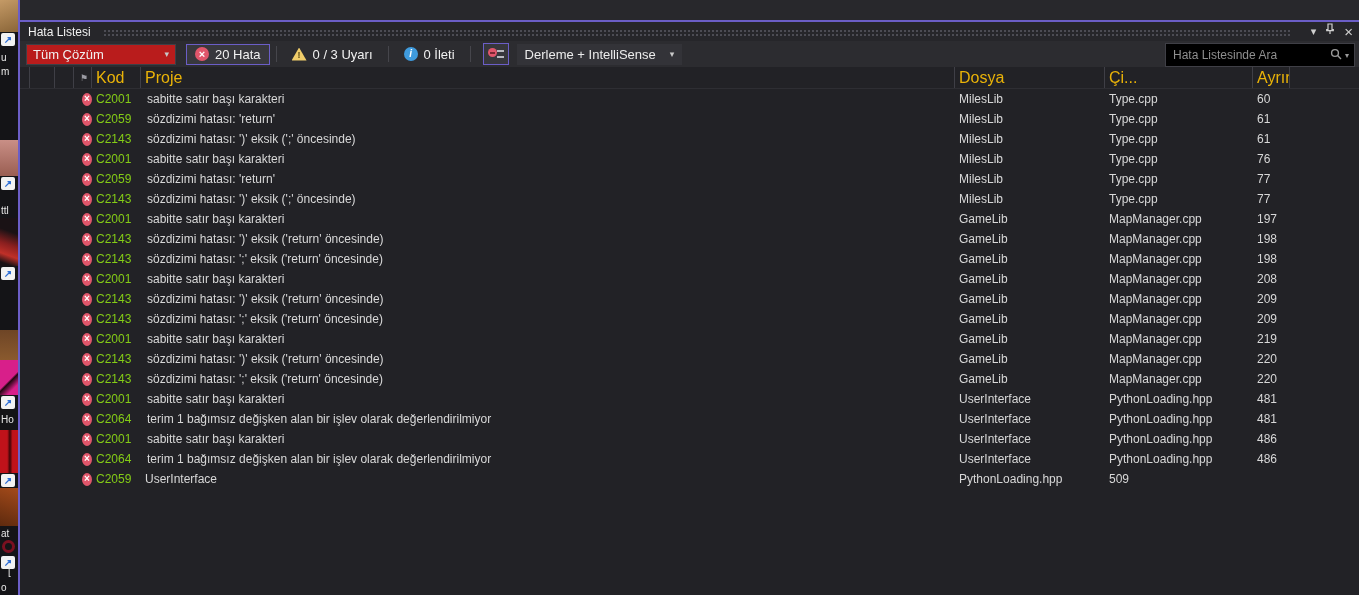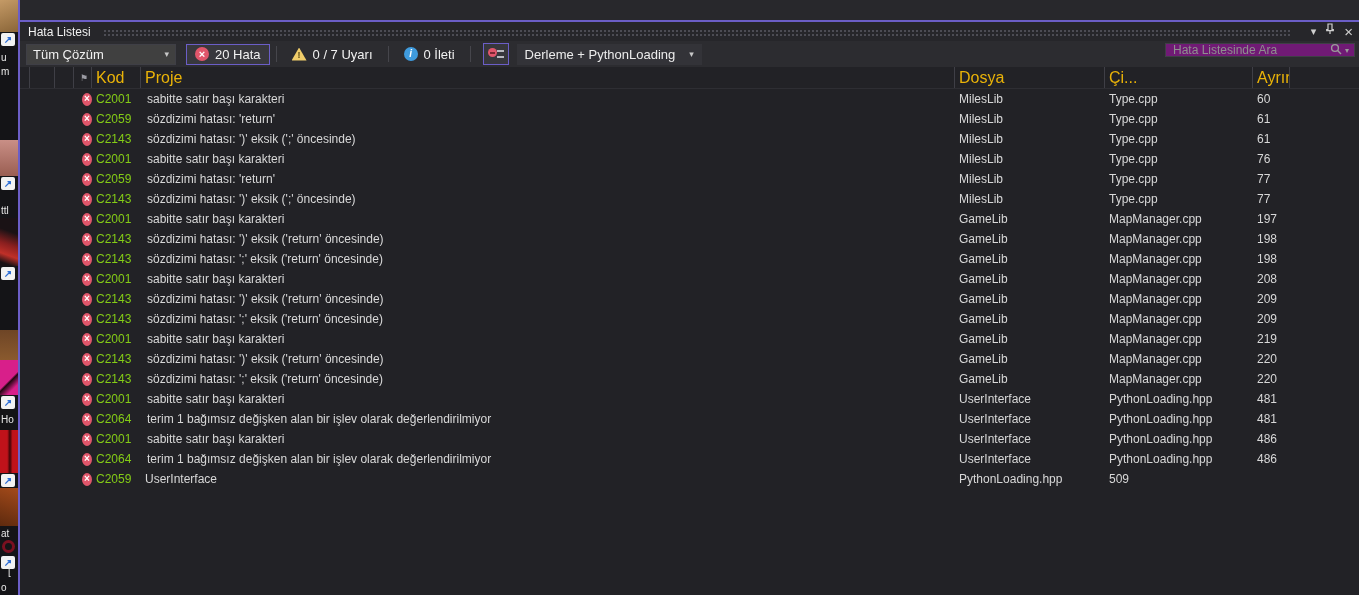--- a/index.html
+++ b/index.html
@@ -21,21 +21,21 @@
 
   .titlebar{height:19px;background:#26262a;display:flex;align-items:center;padding:0 6px 0 8px;flex:0 0 auto;}
   .title{color:#f0f0f0;font-size:12px;white-space:nowrap;}
   .grip{flex:1;height:8px;margin:2px 10px 0 12px;
         background-image:radial-gradient(circle,#4c4c54 1px,transparent 1.2px);
         background-size:4px 4px;background-position:0 0;}
   .tb-ico{color:#cfcfcf;font-size:11px;margin-left:9px;line-height:19px;cursor:default;}
   .tb-ico.close{font-size:15px;line-height:17px;}
 
   .toolbar{height:26px;background:#2c2c30;display:flex;align-items:center;padding:0 4px;flex:0 0 auto;position:relative;}
-  .combo{height:21px;background:#404040;border:1px solid #3f3f46;color:#f1f1f1;font-size:13px;
+  .combo{height:21px;background:#b91c1c;border:1px solid #3f3f46;color:#f1f1f1;font-size:13px;
          display:flex;align-items:center;padding:0 6px;margin-left:2px;width:150px;}
   .combo .arr{margin-left:auto;color:#c8c8c8;font-size:9px;}
   .combo2{height:21px;background:#333338;color:#ececec;font-size:13px;display:flex;align-items:center;
           padding:0 8px;margin-left:8px;}
   .combo2 .arr{margin-left:14px;color:#c8c8c8;font-size:9px;}
   .tbtn{height:21px;border:1px solid transparent;background:transparent;color:#f1f1f1;font-size:13px;
         display:flex;align-items:center;gap:6px;padding:0 8px;margin:0;}
   .tbtn.active{border-color:#6b5ec7;background:#38383d;}
   .tbtn:first-of-type{margin-left:10px;}
   .sep{width:1px;height:16px;background:#46464c;margin:0 6px;}
@@ -48,21 +48,21 @@
   .warn-ico .bang{position:absolute;left:0;right:0;top:2px;color:#5c4a14;font-size:9px;font-weight:bold;text-align:center;}
   .info-ico{width:14px;height:14px;border-radius:50%;background:#3f9bdd;color:#fff;font-size:10px;font-weight:bold;
             display:flex;align-items:center;justify-content:center;font-style:italic;line-height:1;}
   .iconbtn{width:26px;height:22px;border:1px solid #6b5ec7;background:#37373c;position:relative;padding:0;margin-left:6px;}
   .iconbtn .dot{position:absolute;left:4px;top:4px;width:9px;height:9px;border-radius:50%;background:#e0566b;}
   .iconbtn .dot::after{content:"";position:absolute;left:2px;top:4px;width:5px;height:1.5px;background:#7c2733;}
   .iconbtn .l1,.iconbtn .l2{position:absolute;background:#b9b9bf;height:2px;}
   .iconbtn .l1{right:4px;top:6px;width:7px;}
   .iconbtn .l2{right:4px;top:12px;width:7px;}
 
-  .search{position:absolute;right:4px;top:2px;width:190px;height:14px;background:#701a75;border:1px solid #3f3f46;
+  .search{position:absolute;right:4px;top:2px;width:190px;height:24px;background:#000000;border:1px solid #3f3f46;
           display:flex;align-items:center;padding:0 5px;}
   .search input{flex:1;background:transparent;border:none;outline:none;color:#d8d8d8;font-size:12px;min-width:0;}
   .search input::placeholder{color:#8f8f8f;}
   .search .arr{color:#9a9a9a;font-size:8px;margin-left:3px;}
 
   
   .grid{flex:1;display:flex;flex-direction:column;background:#222226;overflow:hidden;}
   .grid-row{display:grid;grid-template-columns:10px 25px 19px 18px 49px 814px 150px 148px 37px 45px 1fr;
             height:20px;align-items:center;}
   .ghead{height:22px;border-bottom:1px solid #2e2e33;}
@@ -127,35 +127,35 @@
       <button class="tbtn active">
         <span class="err-ico">×</span>
         <span>20 Hata</span>
       </button>
       <div class="sep"></div>
       <button class="tbtn">
         <span class="warn-ico">
           <span class="tri"></span>
             <span class="bang">!</span>
         </span>
-        <span>0 / 7 Uyarı</span>
+        <span>0 / 3 Uyarı</span>
       </button>
       <div class="sep"></div>
       <button class="tbtn">
         <span class="info-ico">i</span>
         <span>0 İleti</span>
       </button>
       <div class="sep"></div>
       <button class="iconbtn">
         <span class="dot"></span>
         <span class="l1"></span>
         <span class="l2"></span>
       </button>
       <div class="combo2">
-        <span>Derleme + PythonLoading</span>
+        <span>Derleme + IntelliSense</span>
         <span class="arr">▾</span>
       </div>
       <div class="search">
         <input placeholder="Hata Listesinde Ara" style="">
         <span>
           <svg width="12" height="12" viewBox="0 0 12 12">
               <circle cx="5" cy="5" r="3.4" stroke="#9a9a9a" stroke-width="1.4" fill="none"></circle>
               <path d="M7.6 7.6 L11 11" stroke="#9a9a9a" stroke-width="1.4"></path>
             </svg>
         </span>

